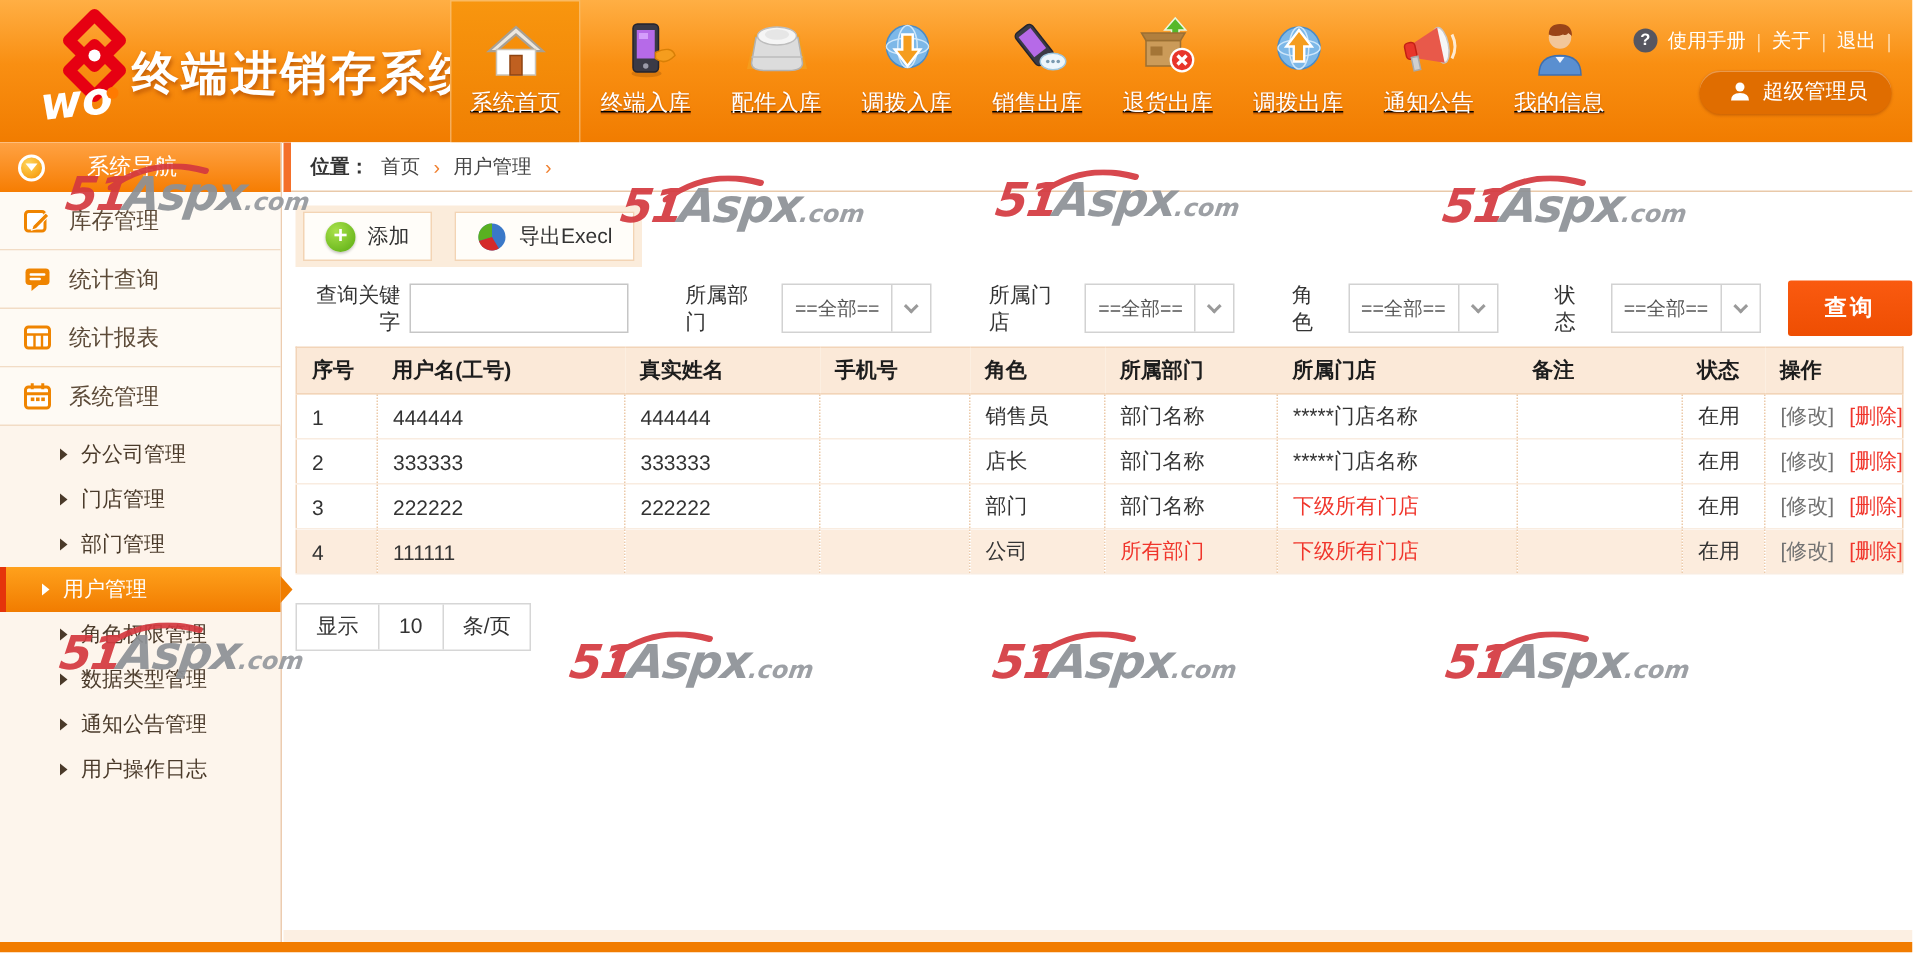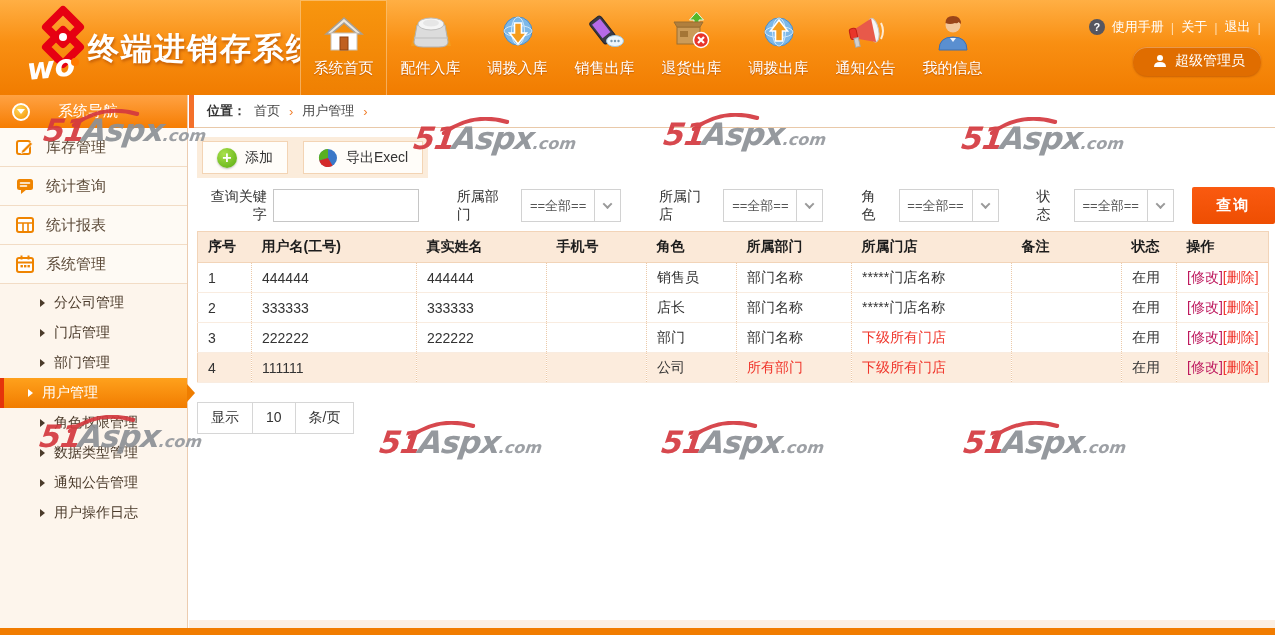--- a/index.html
+++ b/index.html
@@ -7,21 +7,21 @@
   body { position:relative; font-family:"Liberation Sans","DejaVu Sans",sans-serif; background:#fff; }
 
   
   .header { position:absolute; left:0; top:0; width:1275px; height:95px;
             background:linear-gradient(180deg,#ffaf44 0%,#f98f12 45%,#f17c00 100%); }
   .logo { position:absolute; left:18px; top:4px; width:90px; height:88px; }
   .app-title { position:absolute; left:88px; top:28px; font-size:31px; font-weight:bold; color:#fff;
                letter-spacing:2px; text-shadow:1px 2px 3px rgba(150,55,0,.55); white-space:nowrap; }
   .nav { position:absolute; left:300px; top:0; height:95px; display:flex; }
   .nav-item { width:87px; height:109px; display:flex; flex-direction:column; align-items:center;
-              padding-top:9px; cursor:pointer; }
+              padding-top:9px; cursor:pointer;text-decoration:underline; }
   .nav-item.active { background:linear-gradient(180deg,#f8960f,#ee7c00);
                      box-shadow:inset 0 0 0 1px rgba(255,255,255,.35), inset 0 -7px 0 #e64e08; }
   .nav-ico { height:47px; display:flex; align-items:center; justify-content:center; }
   .nav-label { margin-top:3px; font-size:15px; color:#fff; text-shadow:0 1px 1px rgba(160,60,0,.6); white-space:nowrap; }
   .header-right { position:absolute; right:14px; top:18px; text-align:right; }
   .top-links { font-size:13px; color:#fff; display:flex; align-items:center; gap:7px; justify-content:flex-end; }
   .top-links a { color:#fff; text-decoration:none; cursor:pointer; }
   .link-sep { color:#ffd9a8; }
   .help-badge { display:inline-flex; width:16px; height:16px; border-radius:50%; background:#565660;
                 color:#fff; font-size:11px; font-weight:bold; align-items:center; justify-content:center; }
@@ -86,21 +86,21 @@
 
   .table-wrap { margin:7px 8px 0 8px; }
   table { width:100%; border-collapse:collapse; border:1px solid #f2d4b8; font-size:14px; table-layout:fixed; }
   thead th { background:#fbe9d8; height:31px; text-align:left; padding-left:10px; color:#1d1d1d;
              font-weight:bold; border-bottom:1px solid #f2d4b8; }
   tbody td { height:30px; padding-left:10px; color:#333; border-right:1px dotted #eccaa9;
              border-bottom:1px solid #f9ece0; overflow:hidden; white-space:nowrap; }
   tbody td:last-child { border-right:none; }
   tbody tr.hl { background:#fcecdd; }
   td.red { color:#f0352b; }
-  .a-edit { color:#be185d; text-decoration:none; cursor:pointer; }
+  .a-edit { color:#737373; text-decoration:none; margin-right:10px; cursor:pointer; }
   .a-del { color:#f0352b; text-decoration:none; cursor:pointer; }
 
   .pager { margin:19px 0 0 8px; display:inline-flex; border:1px solid #d6d6d6; background:#fff; }
   .pager > div { padding:6px 13px; font-size:14px; color:#333; border-right:1px solid #d6d6d6; }
   .pager > div:last-child { border-right:none; }
 
   
   .footer { position:absolute; left:0; bottom:0; width:1275px; height:7px; background:#f17c00; }
 
   
@@ -131,20 +131,33 @@
   <div class="nav">
     <div class="nav-item active">
       <span class="nav-ico">
         <svg width="44" height="44" viewBox="0 0 44 44">
           <path d="M4 23 L22 7 L40 23 L35 23 L22 12 L9 23 Z" fill="#ece7df" stroke="#a8a094" stroke-width="1.5"></path>
           <rect x="9" y="22" width="26" height="17" fill="#ffffff" stroke="#c9c2b6"></rect>
           <rect x="18" y="26" width="8" height="13" fill="#c06020" stroke="#8f4310"></rect>
         </svg>
       </span>
       <span class="nav-label">系统首页</span>
+    </div>
+    <div class="nav-item">
+      <span class="nav-ico">
+        <svg width="44" height="44" viewBox="0 0 44 44">
+          <ellipse cx="22" cy="38" rx="10" ry="2.5" fill="rgba(120,60,0,.25)"></ellipse>
+          <rect x="13" y="5" width="17" height="32" rx="3" fill="#3a3a46" stroke="#24242e"></rect>
+          <rect x="15.5" y="9" width="12" height="19" fill="#b66ae8"></rect>
+          <rect x="17" y="11" width="6" height="4" fill="#dcaaff" opacity=".8"></rect>
+          <circle cx="21.5" cy="33" r="1.8" fill="#9a9aa8"></circle>
+          <path d="M28 24 q11 -5 13 2 q-7 7 -13 2 z" fill="#f59d1e" stroke="#d87f06"></path>
+        </svg>
+      </span>
+      <span class="nav-label">终端入库</span>
     </div>
     <div class="nav-item">
       <span class="nav-ico">
         <svg width="46" height="44" viewBox="0 0 46 44">
           <path d="M8 12 L3 35 L43 35 L38 12" fill="#f59d1e" opacity=".9"></path>
           <path d="M9 14 L6 31 q0 5 9 5 h16 q9 0 9 -5 L37 14 Z" fill="#dcdcdc" stroke="#b2b2b2"></path>
           <ellipse cx="23" cy="13" rx="13" ry="6" fill="#f5f5f5" stroke="#bdbdbd"></ellipse>
           <ellipse cx="23" cy="12" rx="8" ry="3.5" fill="#e6e6e6"></ellipse>
           <path d="M6 27 h34" stroke="#bdbdbd"></path>
         </svg>

